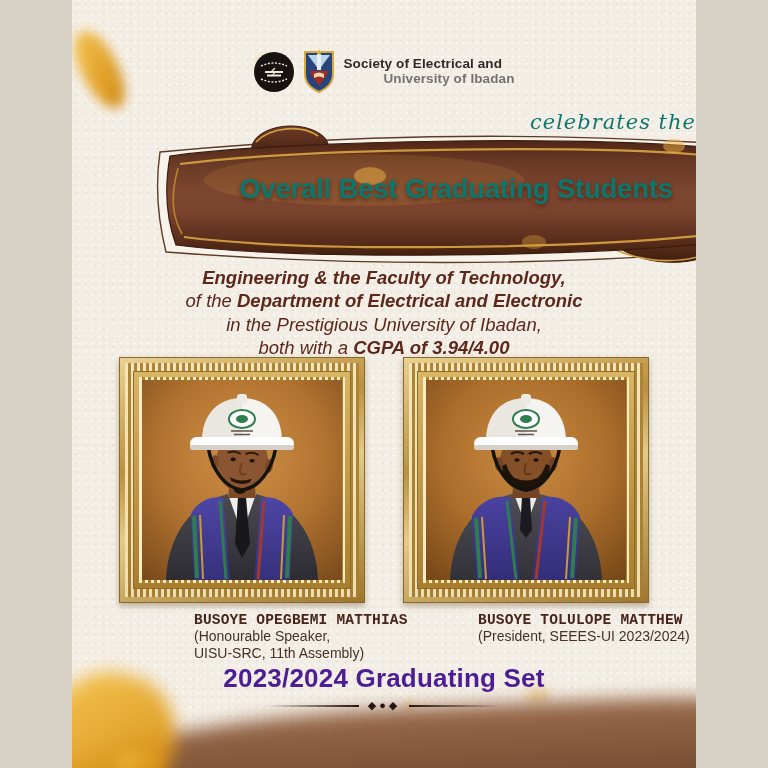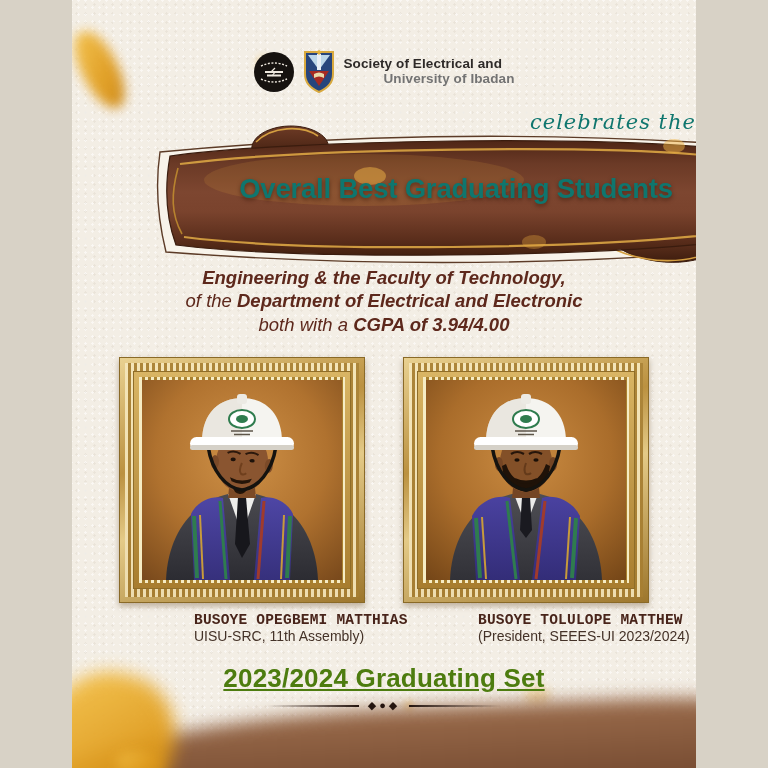--- a/index.html
+++ b/index.html
@@ -60,21 +60,21 @@
   .photo{width:100%;height:100%;position:relative;box-shadow:inset 0 0 14px rgba(60,30,0,.45);}
   .photo svg{display:block;width:100%;height:100%;}
   
   .caption{position:absolute;top:612px;width:260px;z-index:3;}
   .caption .name{font-size:14.5px;font-weight:800;color:#48241a;letter-spacing:.2px;font-family:Liberation Mono, monospace;}
   .caption .role{font-size:14px;color:#443228;line-height:1.2;}
   .caption-left{left:122px;}
   .caption-right{left:406px;}
   
   .footer-title{position:absolute;top:663px;left:0;right:0;text-align:center;
-    font-size:26px;font-weight:800;color:#4d7c0f;letter-spacing:.2px;z-index:3;text-decoration:underline;}
+    font-size:26px;font-weight:800;color:#4c1d95;letter-spacing:.2px;z-index:3;}
   .divider{position:absolute;top:700px;left:0;right:0;display:flex;align-items:center;justify-content:center;gap:9px;z-index:3;}
   .divider .line{width:92px;height:2px;}
   .divider .line.l{background:linear-gradient(90deg,transparent,#241510);}
   .divider .line.r{background:linear-gradient(270deg,transparent,#241510);}
   .divider .orn{font-size:11px;color:#241510;letter-spacing:3px;line-height:1;}
 </style>
 </head>
 <body>
 
 <div class="stage">
@@ -154,20 +154,21 @@
       <ellipse cx="216" cy="52" rx="16" ry="9" fill="#f0b445" opacity=".5"></ellipse>
       <ellipse cx="520" cy="22" rx="11" ry="7" fill="#f0b445" opacity=".5"></ellipse>
       <ellipse cx="380" cy="118" rx="12" ry="7" fill="#e9a83f" opacity=".35"></ellipse>
     </svg>
     <div class="banner-text">Overall Best Graduating Students</div>
   </div>
 
   <div class="desc">
     <div><b>Engineering &amp; the Faculty of Technology,</b></div>
     <div><span>of the </span><b>Department of Electrical and Electronic</b></div>
+    <div>in the Prestigious University of Ibadan,</div>
     <div><span>both with a </span><b>CGPA of 3.94/4.00</b></div>
   </div>
 
   <div class="photos">
 
     <div class="frame">
         <div class="frame-carve">
           <div class="frame-mid">
             <div class="frame-bead">
       <div class="photo">
@@ -289,20 +290,21 @@
       </div>
     </div>
           </div>
         </div>
       </div>
 
   </div>
 
   <div class="caption caption-left">
     <div class="name">BUSOYE OPEGBEMI MATTHIAS</div>
+    <div class="role">(Honourable Speaker,</div>
     <div class="role">UISU-SRC, 11th Assembly)</div>
   </div>
   <div class="caption caption-right">
     <div class="name">BUSOYE TOLULOPE MATTHEW</div>
     <div class="role">(President, SEEES-UI 2023/2024)</div>
     <div class="role"></div>
   </div>
 
   <div class="footer-title">2023/2024 Graduating Set</div>
   <div class="divider">

